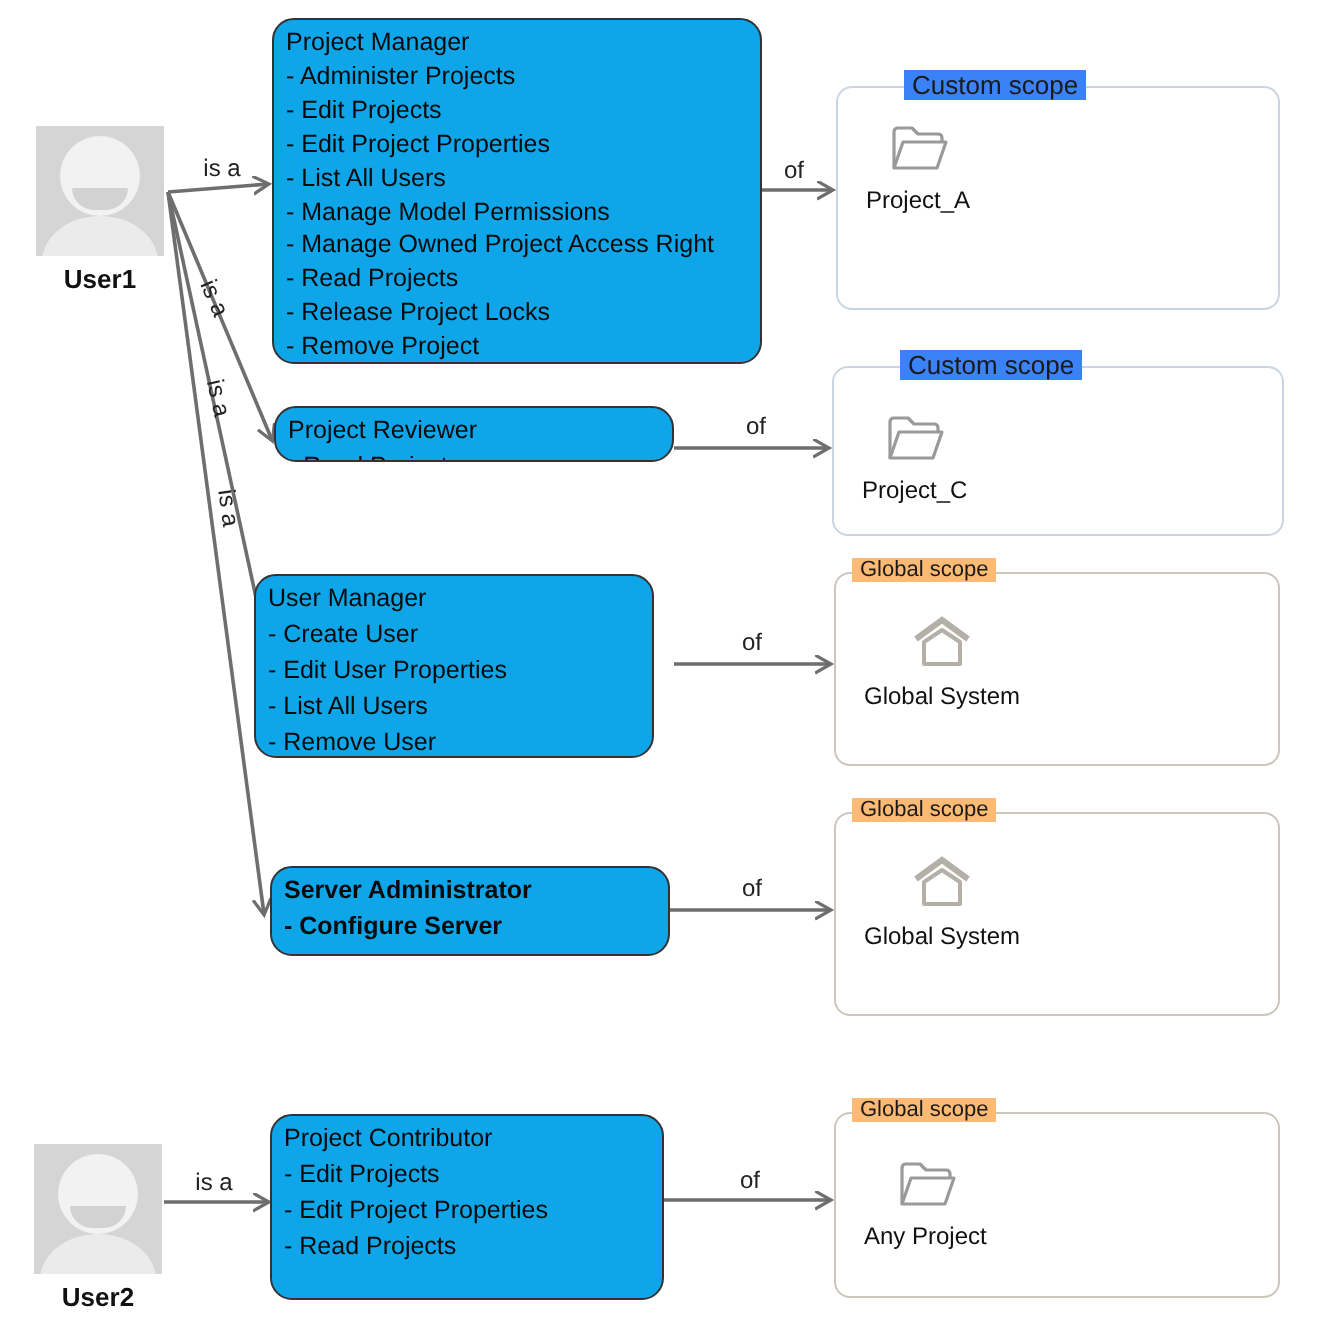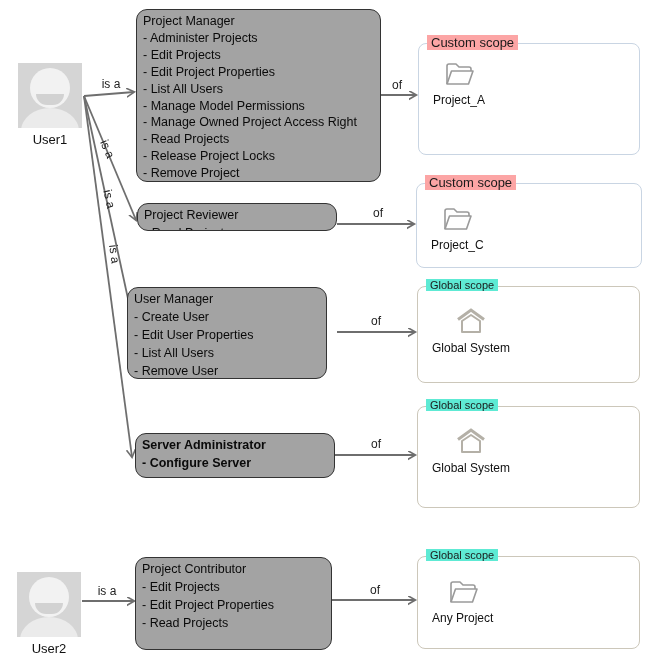--- a/index.html
+++ b/index.html
@@ -9,35 +9,35 @@
   svg.arrows { position:absolute; left:0; top:0; width:672px; height:670px; pointer-events:none; }
 
   
   .avatar { position:absolute; width:64px; height:65px; background:#d5d5d5; overflow:hidden; }
   .avatar .torso { position:absolute; left:50%; bottom:-26px; transform:translateX(-50%);
                    width:58px; height:46px; background:#ebebeb; border-radius:50% 50% 0 0; }
   .avatar .head  { position:absolute; left:50%; top:5px; transform:translateX(-50%);
                    width:40px; height:40px; background:#f2f2f2; border-radius:50%; overflow:hidden; }
   .avatar .mouth { position:absolute; left:6px; bottom:3px; width:28px; height:11px;
                    background:#d2d2d2; border-radius:0 0 14px 14px; }
-  .user-label { position:absolute; width:64px; text-align:center; font-size:13px; font-weight:normal; color:#111; }
-
-  
-  .role { position:absolute; background:#a3a3a3; border:1.6px solid #333333; border-radius:11px;
+  .user-label { position:absolute; width:64px; text-align:center; font-size:13px; font-weight:bold; color:#111; }
+
+  
+  .role { position:absolute; background:#0ea5e9; border:1.6px solid #333333; border-radius:11px;
           padding:2px 6px; font-size:12.5px; line-height:18px; color:#0a0a0a; overflow:hidden; }
   .role.pm { line-height:16.9px; padding-top:3px; }
   .role div { white-space:nowrap; }
 
   
   .scope { position:absolute; background:#ffffff; border-radius:8px; }
   .scope.custom { border:1px solid #c9d5e3; }
   .scope.global { border:1px solid #ccc7ba; }
   .scope-label { position:absolute; left:8px; color:#1a1a1a; white-space:nowrap; padding:0 4px; }
-  .scope.custom .scope-label { top:-9px; font-size:13px; background:#fca5a5; }
-  .scope.global .scope-label { top:-8px; font-size:11px; background:#5eead4; }
+  .scope.custom .scope-label { top:-9px; font-size:13px; background:#3b82f6;margin-left:25px; }
+  .scope.global .scope-label { top:-8px; font-size:11px; background:#fdba74; }
   .scope-items { display:flex; gap:26px; padding-left:14px; }
   .scope.pad-a .scope-items { padding-top:14px; }
   .scope.pad-b .scope-items { padding-top:19px; }
   .scope-item { display:flex; flex-direction:column; align-items:center; }
   .scope-item .item-label { margin-top:5px; font-size:12px; font-weight:normal; color:#111; white-space:nowrap; }
   .icon-svg { display:block; }
 
   
   .edge-label { position:absolute; font-size:12px; color:#222; white-space:nowrap; }
   .edge-label.rot { transform-origin:center center; }

